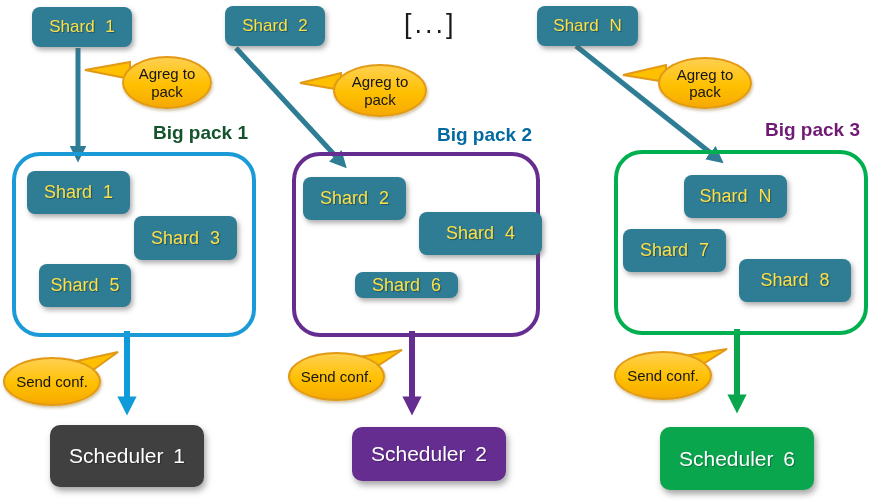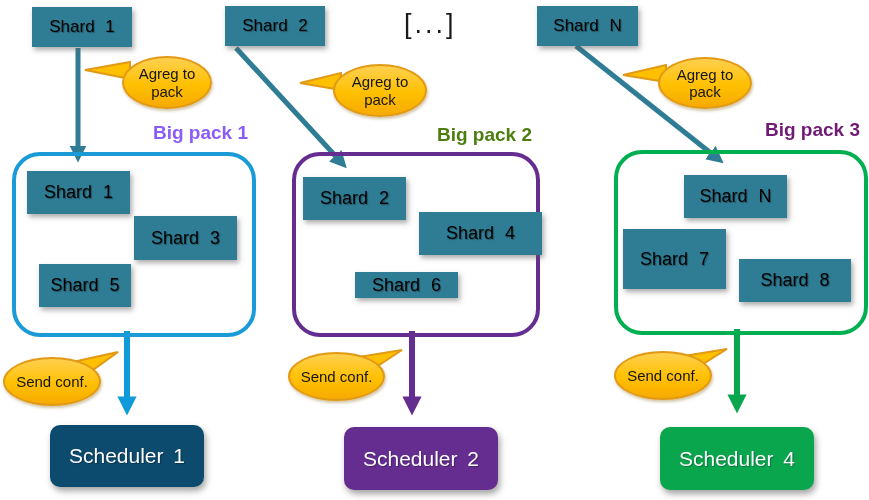--- a/index.html
+++ b/index.html
@@ -3,37 +3,37 @@
 <meta charset="utf-8">
 <style>
   html,body{margin:0;padding:0;background:#fff;}
   .canvas{
     position:relative;width:869px;height:500px;background:#ffffff;overflow:hidden;
     font-family:"Liberation Sans", sans-serif;
   }
   .layer{position:absolute;left:0;top:0;z-index:1;}
   .node{position:absolute;display:flex;align-items:center;justify-content:center;z-index:3;}
   .shard{
-    background:#2e7d95;color:#000000;border-radius:0;font-size:17px;
+    background:#2e7d95;color:#fde047;border-radius:8px;font-size:17px;
     box-shadow:2px 3px 5px rgba(90,90,90,.5);
     text-shadow:1px 1px 1px rgba(0,0,0,.35);word-spacing:6px;
   }
   .shard.inner{font-size:18px;}
   .pack{position:absolute;border-radius:28px;background:transparent;z-index:2;}
   .pack1{border:4px solid #1b9ad8;}
   .pack2{border:4px solid #662d91;}
   .pack3{border:4px solid #00b050;}
   .pack-label{position:absolute;font-weight:bold;font-size:19px;text-align:right;z-index:3;}
-  .lbl1{color:#8b5cf6;} .lbl2{color:#4d7c0f;} .lbl3{color:#701a75;}
+  .lbl1{color:#14532d;} .lbl2{color:#0369a1;} .lbl3{color:#701a75;}
   .scheduler{
     color:#fff;border-radius:10px;font-size:21px;
     box-shadow:2px 4px 6px rgba(90,90,90,.55);text-shadow:1px 1px 1px rgba(0,0,0,.3);
     word-spacing:4px;
   }
-  .sch1{background:#0c4a6e;} .sch2{background:#662d91;} .sch3{background:#0aa64e;}
+  .sch1{background:#404040;} .sch2{background:#662d91;} .sch3{background:#0aa64e;}
   .bubble{
     position:absolute;border-radius:50%;z-index:4;
     background:linear-gradient(180deg,#ffd04f 0%,#ffc000 55%,#f6aa02 100%);
     border:2px solid #e29a16;display:flex;align-items:center;justify-content:center;
     text-align:center;font-size:15px;color:#151515;line-height:1.15;
     box-shadow:1px 2px 3px rgba(120,90,0,.35);
   }
   .ellipsis{position:absolute;font-size:27px;color:#1a1a1a;letter-spacing:3px;z-index:3;}
 </style>
 </head>
@@ -93,25 +93,25 @@
   </div>
 
   <div class="pack pack2" style="left:292px;top:152px;width:240px;height:177px;">
     <div class="node shard inner" style="left:7px;top:21px;width:103px;height:43px;">Shard 2</div>
     <div class="node shard inner" style="left:123px;top:56px;width:123px;height:43px;">Shard 4</div>
     <div class="node shard inner" style="left:59px;top:116px;width:103px;height:26px;">Shard 6</div>
   </div>
 
   <div class="pack pack3" style="left:614px;top:150px;width:246px;height:177px;">
     <div class="node shard inner" style="left:66px;top:21px;width:103px;height:43px;">Shard N</div>
-    <div class="node shard inner" style="left:5px;top:75px;width:103px;height:60px;">Shard 7</div>
+    <div class="node shard inner" style="left:5px;top:75px;width:103px;height:43px;">Shard 7</div>
     <div class="node shard inner" style="left:121px;top:105px;width:112px;height:43px;">Shard 8</div>
   </div>
 
   <div class="bubble" style="left:3px;top:357px;width:94px;height:45px;">Send conf.</div>
   <div class="bubble" style="left:288px;top:352px;width:93px;height:45px;">Send conf.</div>
   <div class="bubble" style="left:614px;top:351px;width:94px;height:45px;">Send conf.</div>
 
   <div class="node scheduler sch1" style="left:50px;top:425px;width:154px;height:62px;">Scheduler 1</div>
-  <div class="node scheduler sch2" style="left:344px;top:427px;width:154px;height:63px;">Scheduler 2</div>
-  <div class="node scheduler sch3" style="left:660px;top:427px;width:154px;height:63px;">Scheduler 4</div>
+  <div class="node scheduler sch2" style="left:352px;top:427px;width:154px;height:54px;">Scheduler 2</div>
+  <div class="node scheduler sch3" style="left:660px;top:427px;width:154px;height:63px;">Scheduler 6</div>
 
 </div>
 
 </body></html>

